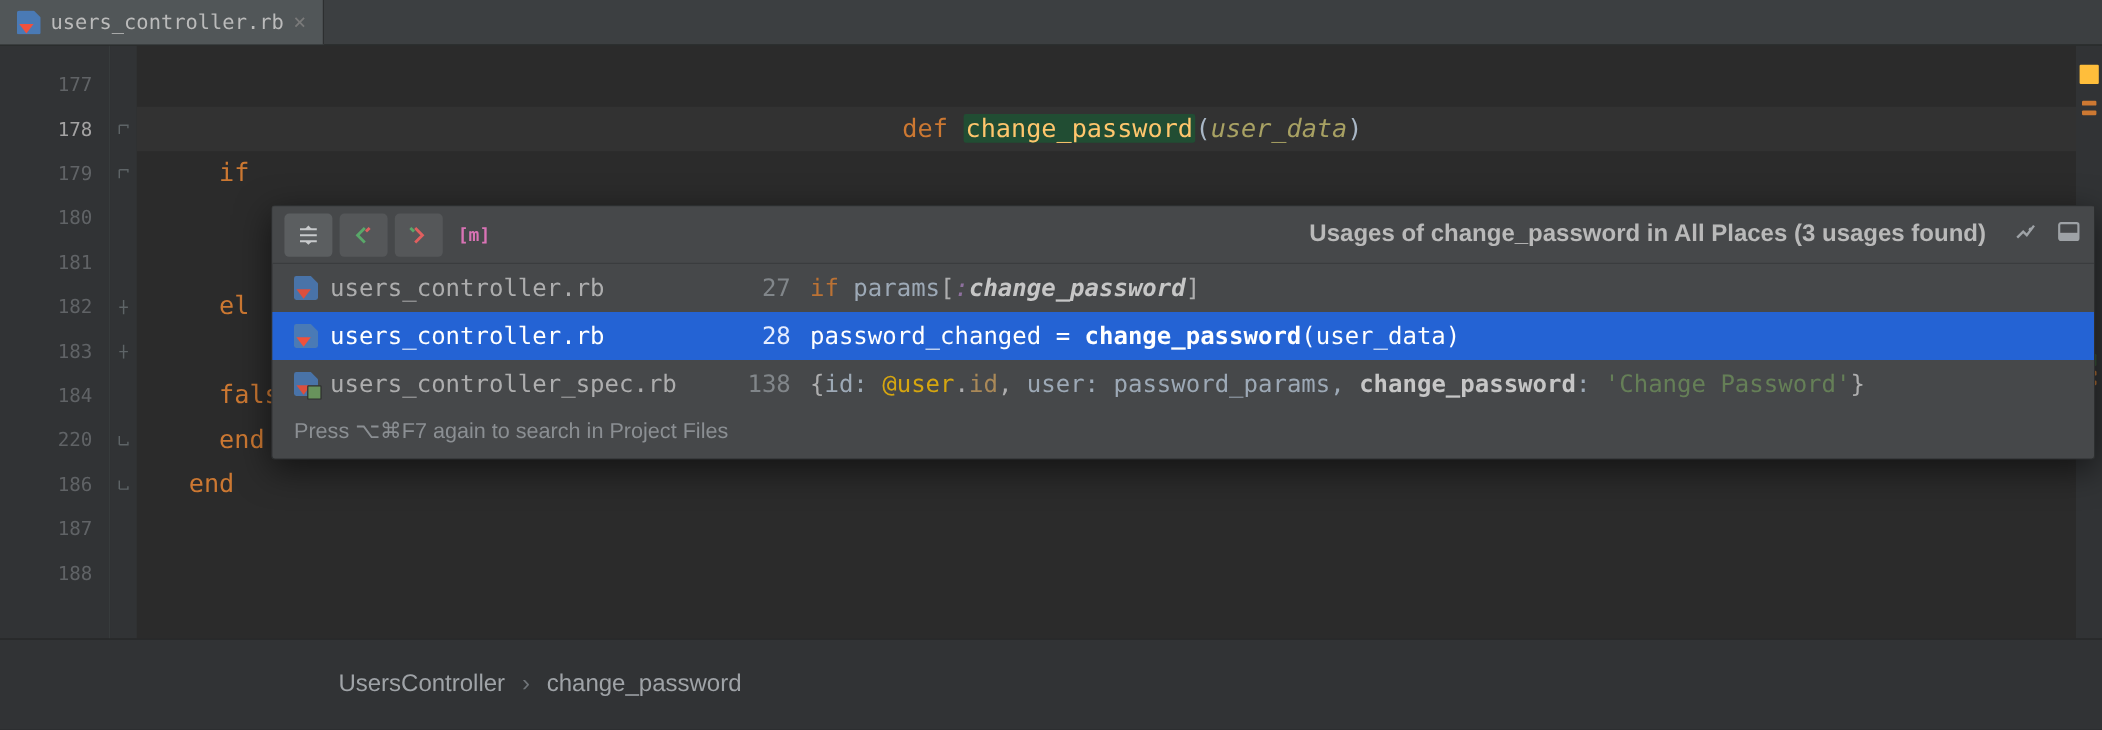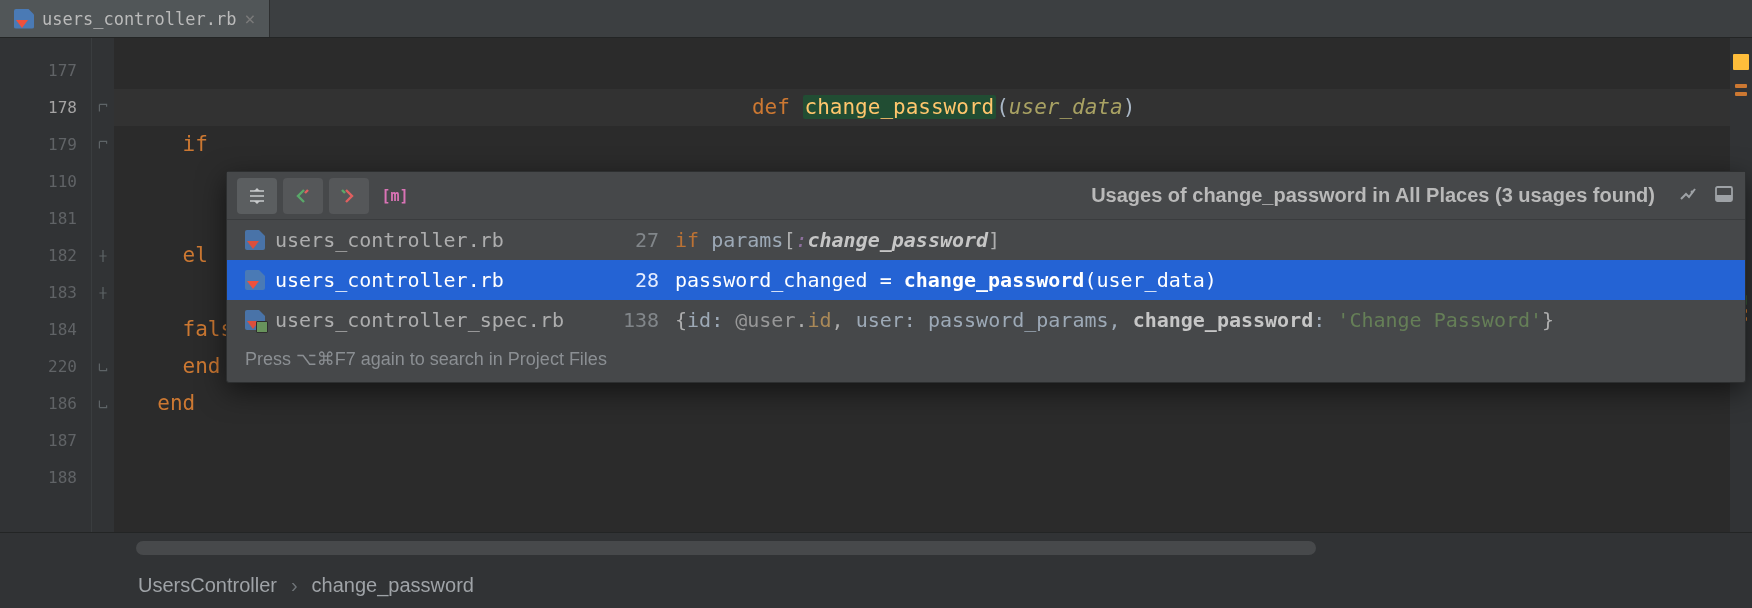--- a/index.html
+++ b/index.html
@@ -69,28 +69,28 @@
   .usage-row.sel .ur-file { color:#ffffff; }
   .ur-line { color:#8a8f93; min-width:38px; text-align:right; }
   .usage-row.sel .ur-line { color:#e4ecff; }
   .ur-snip { flex:1; white-space:nowrap; overflow:hidden; text-overflow:ellipsis; color:#bdbdbd; }
   .usage-row.sel .ur-snip { color:#ffffff; }
   .ur-snip .kw2 { color:#cc7832; }
   .ur-snip .ident2 { color:#a9b7c6; }
   .ur-snip .sym { color:#9876aa; font-style:italic; }
   .ur-snip .b { font-weight:700; color:#d8d8d8; }
   .usage-row.sel .ur-snip .b { color:#ffffff; }
-  .ur-snip .ivar { color:#a3a3a3; }
+  .ur-snip .ivar { color:#eab308; }
   .ur-snip .meth { color:#b8925a; }
   .ur-snip .str { color:#6a8759; }
 
   .popup-footer { padding: 8px 18px 12px; color:#8b8f93; font-size:18px; font-family:-apple-system, Arial, sans-serif; }
 
   
-  .bottom { height: 76px; display:flex; flex-direction:column; background:#313335; border-top:1px solid #232525; }
+  .bottom { height: 76px; display:flex; flex-direction:row; background:#313335; border-top:1px solid #232525; }
   .hscroll-area { height:30px; display:flex; align-items:center; padding:0 8px 0 136px; }
   .hscroll { flex:1; max-width:1180px; height:14px; background:#47494b; border-radius:8px; }
   .breadcrumb { flex:1; display:flex; align-items:center; gap:14px; padding-left: 138px; color:#9fa3a7; font-size:20px; font-family:-apple-system, Arial, sans-serif; }
   .bc-sep { color:#6f7478; }
 
   
   .rb-icon { width:20px; height:20px; position:relative; display:inline-block; }
   .rb-icon::before { content:""; position:absolute; inset:0; background:#4a7ab5; clip-path: polygon(0 0, 70% 0, 100% 30%, 100% 100%, 0 100%); border-radius:2px;}
   .rb-tri { position:absolute; left:2px; bottom:1px; width:0; height:0; border-left:6px solid transparent; border-right:6px solid transparent; border-top:8px solid #f0513c; }
   .rb-icon.spec::after { content:""; position:absolute; right:-3px; bottom:-3px; width:10px; height:10px; background:#6d9e5f; border:1px solid #2b2b2b; border-radius:1px; }
@@ -111,21 +111,21 @@
       <span class="close">×</span>
     </div>
   </div>
 
   <div class="editor-wrap">
 
     <div class="gutter" id="gutter">
         <div class="ln">177</div>
         <div class="ln current">178</div>
         <div class="ln">179</div>
-        <div class="ln">110</div>
+        <div class="ln">180</div>
         <div class="ln">181</div>
         <div class="ln">182</div>
         <div class="ln">183</div>
         <div class="ln">184</div>
         <div class="ln">220</div>
         <div class="ln">186</div>
         <div class="ln">187</div>
         <div class="ln">188</div>
       </div>
     <div class="fold-col" id="foldcol">

